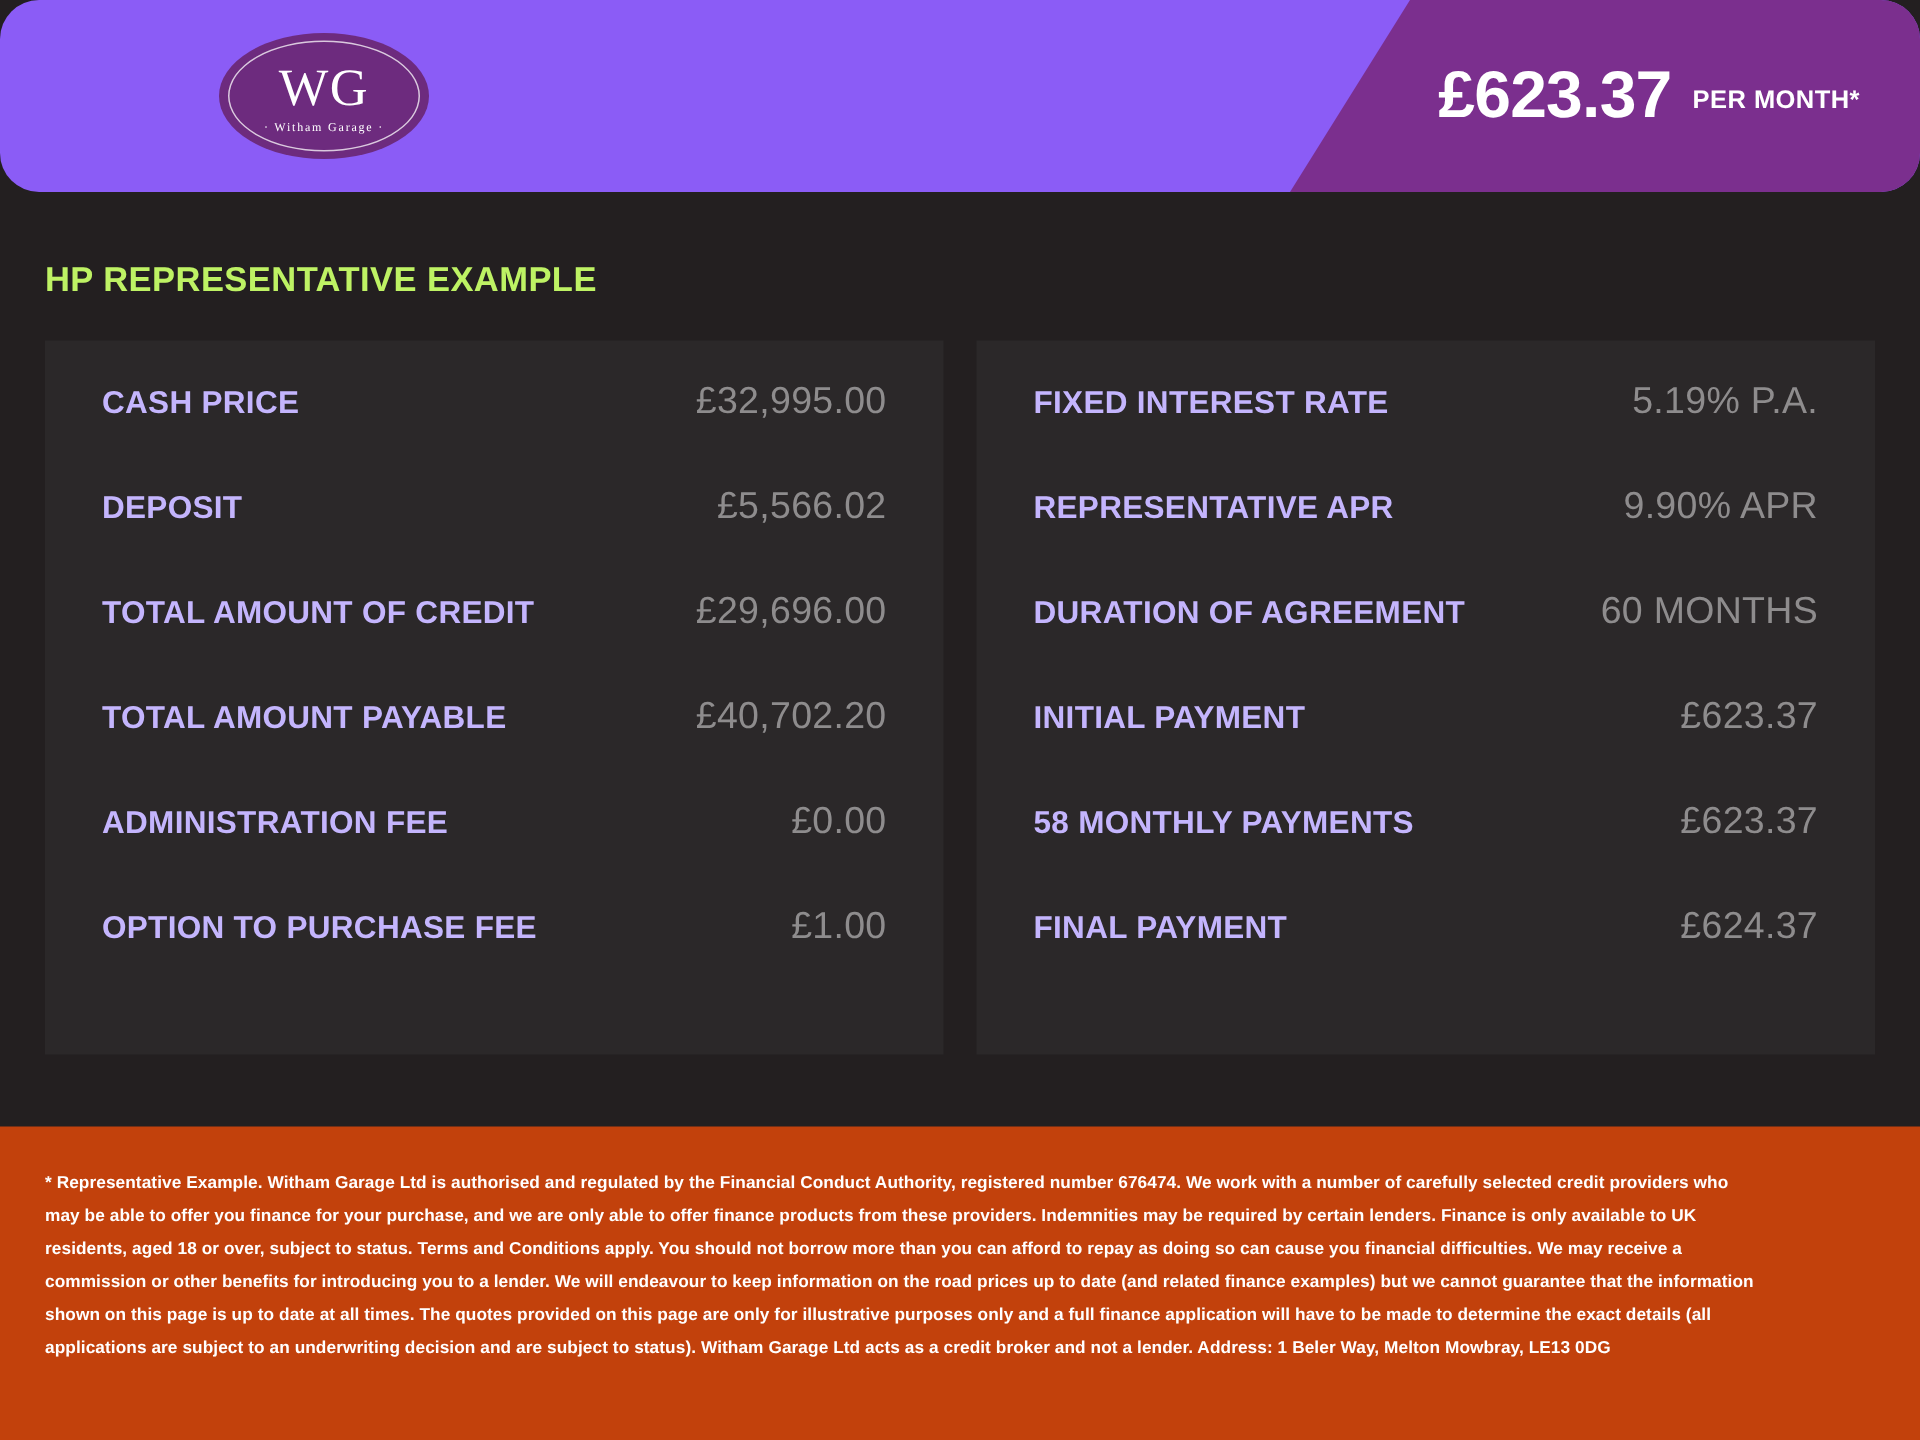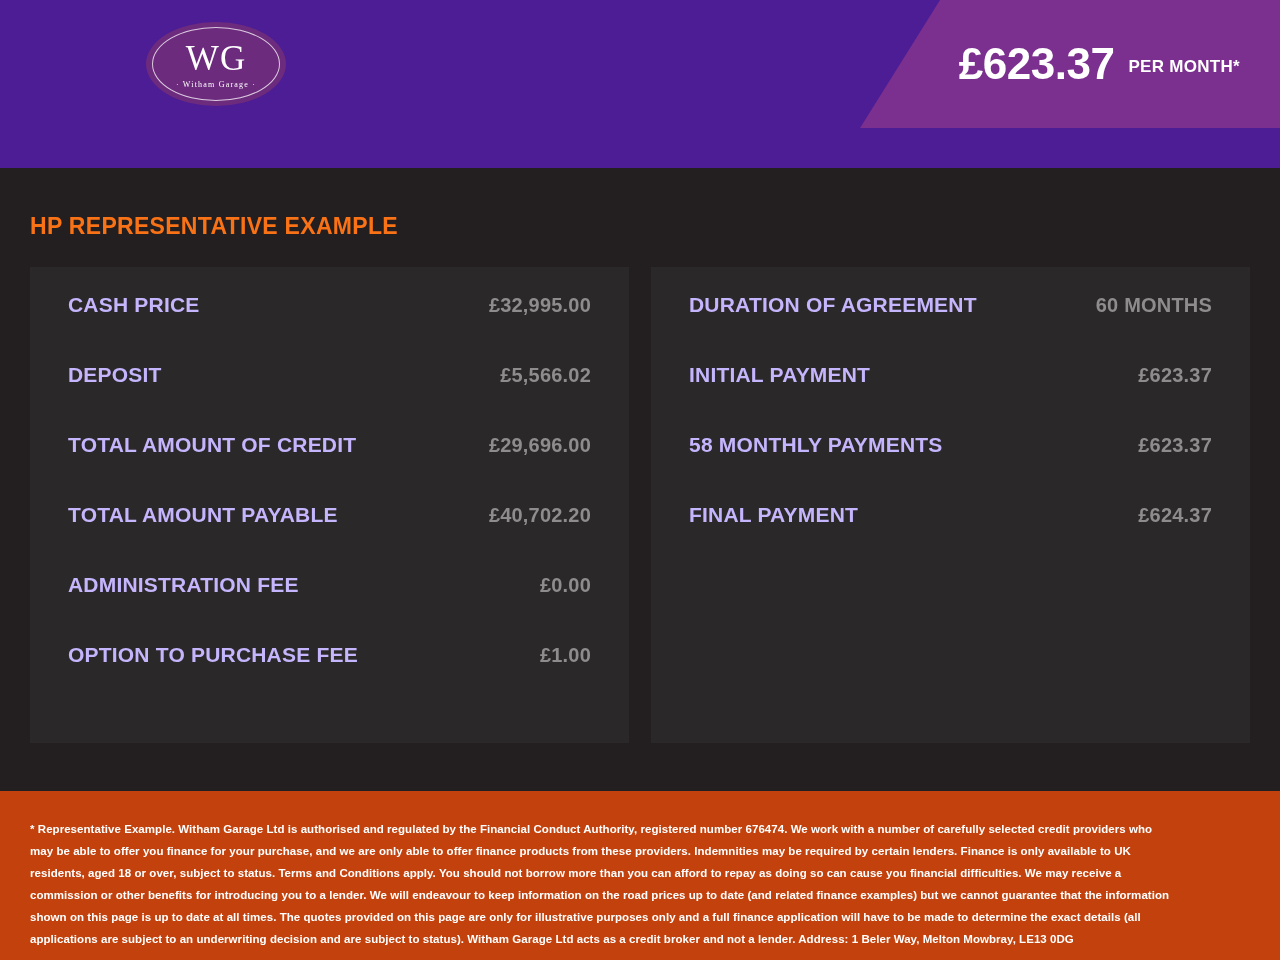--- a/index.html
+++ b/index.html
@@ -8,23 +8,24 @@
     height: 960px;
     background: #231f20;
     font-family: "Liberation Sans", sans-serif;
     overflow: hidden;
   }
 
   
   .header {
     position: relative;
     width: 1280px;
-    height: 168px;
-    background: #4c1d95;
+    height: 128px;
+    background: #8b5cf6;
     overflow: hidden;
+    border-radius: 26px;
   }
   .logo-wrap {
     position: absolute;
     left: 146px;
     top: 22px;
     width: 140px;
     height: 84px;
   }
   .logo-oval {
     width: 140px;
@@ -94,21 +95,21 @@
     padding-top: 6px;
   }
 
   
   .page {
     width: 1280px;
     background: #231f20;
     padding: 0;
   }
   .section-title {
-    color: #f97316;
+    color: #bef264;
     font-size: 23px;
     font-weight: bold;
     letter-spacing: 0.3px;
     padding: 45px 0 0 30px;
   }
 
   .panels {
     display: flex;
     gap: 22px;
     padding: 27px 30px 0 30px;
@@ -126,22 +127,22 @@
   }
   .row-label {
     color: #c4b5fd;
     font-size: 21px;
     font-weight: bold;
     letter-spacing: 0.2px;
     white-space: nowrap;
   }
   .row-value {
     color: #8e8c8d;
-    font-size: 20px;
-    font-weight: bold;
+    font-size: 25px;
+    font-weight: normal;
     letter-spacing: 0.2px;
     white-space: nowrap;
   }
 
   
   .disclaimer {
     margin: 48px 0 0 0;
     background: #c2410c;
     padding: 27px 30px 30px 30px;
     min-height: 210px;
@@ -203,20 +204,28 @@
         <span class="row-value">£0.00</span>
       </div>
       <div class="row">
         <span class="row-label">OPTION TO PURCHASE FEE</span>
         <span class="row-value">£1.00</span>
       </div>
     </div>
 
     <div class="panel">
       <div class="row">
+        <span class="row-label">FIXED INTEREST RATE</span>
+        <span class="row-value">5.19% P.A.</span>
+      </div>
+      <div class="row">
+        <span class="row-label">REPRESENTATIVE APR</span>
+        <span class="row-value">9.90% APR</span>
+      </div>
+      <div class="row">
         <span class="row-label">DURATION OF AGREEMENT</span>
         <span class="row-value">60 MONTHS</span>
       </div>
       <div class="row">
         <span class="row-label">INITIAL PAYMENT</span>
         <span class="row-value">£623.37</span>
       </div>
       <div class="row">
         <span class="row-label">58 MONTHLY PAYMENTS</span>
         <span class="row-value">£623.37</span>

